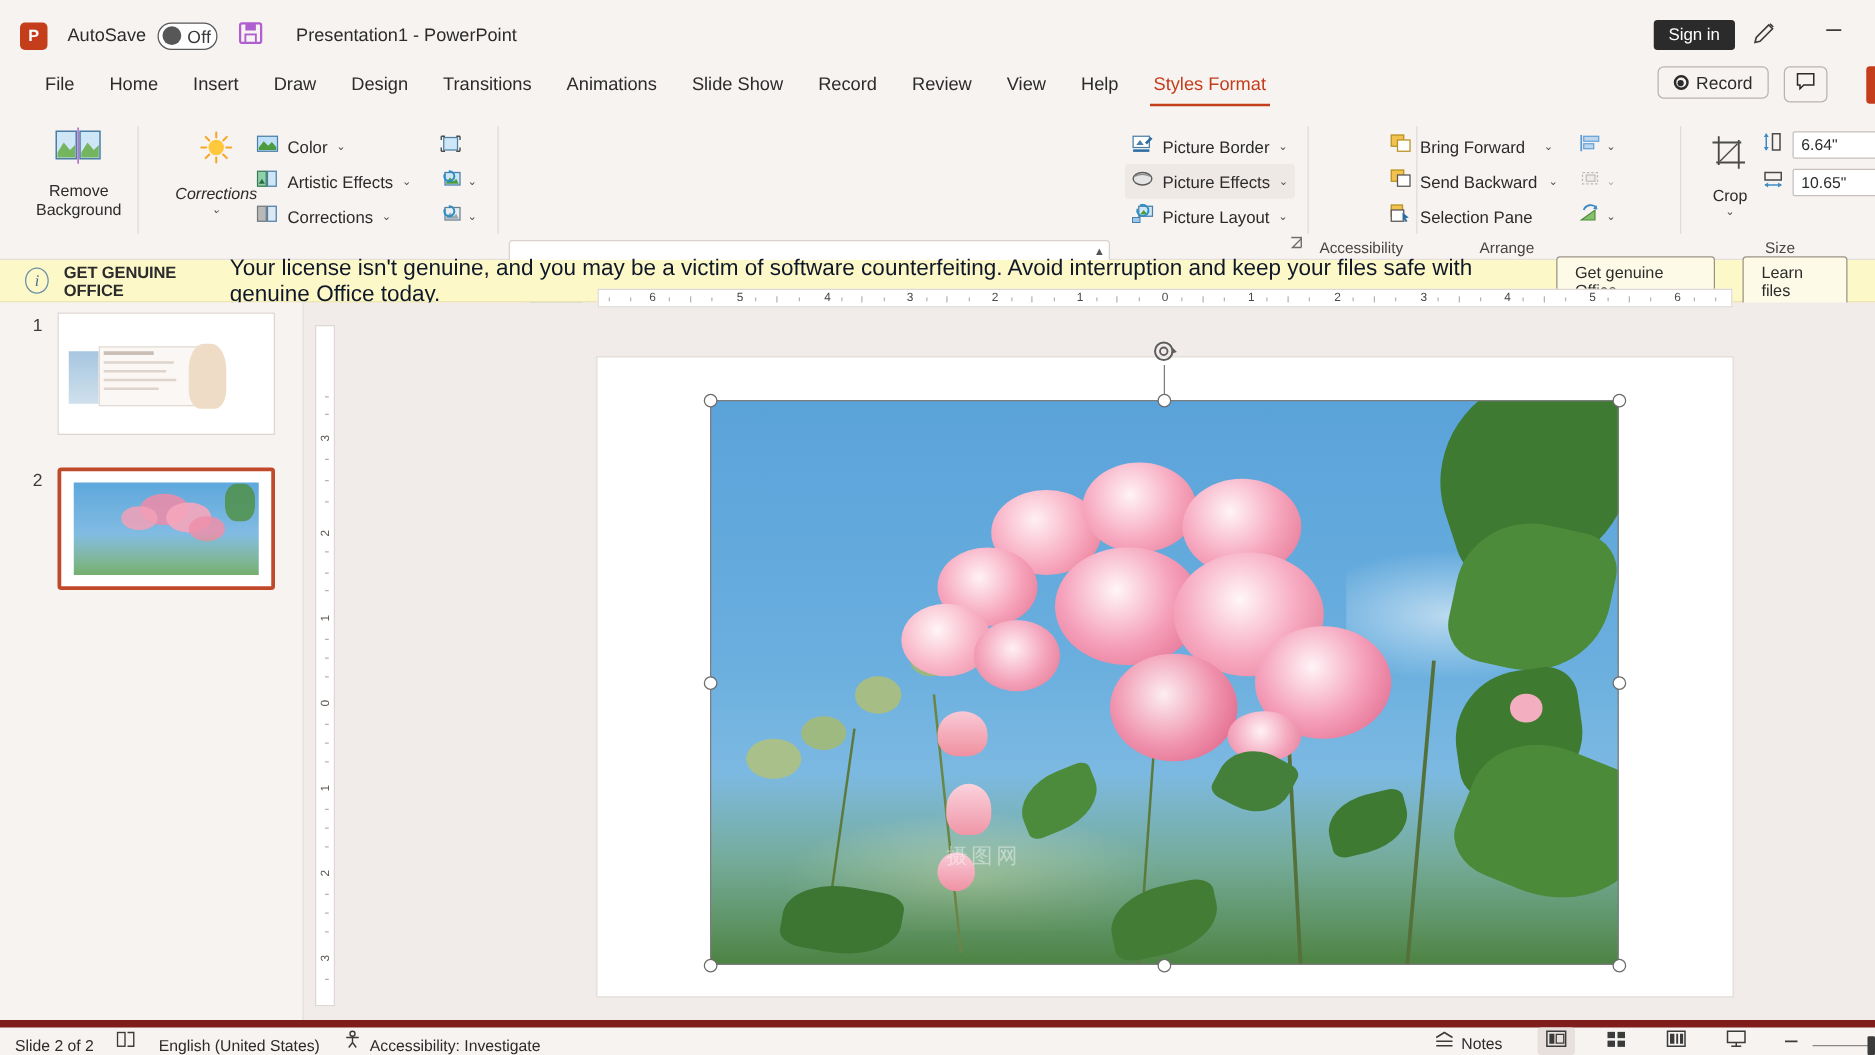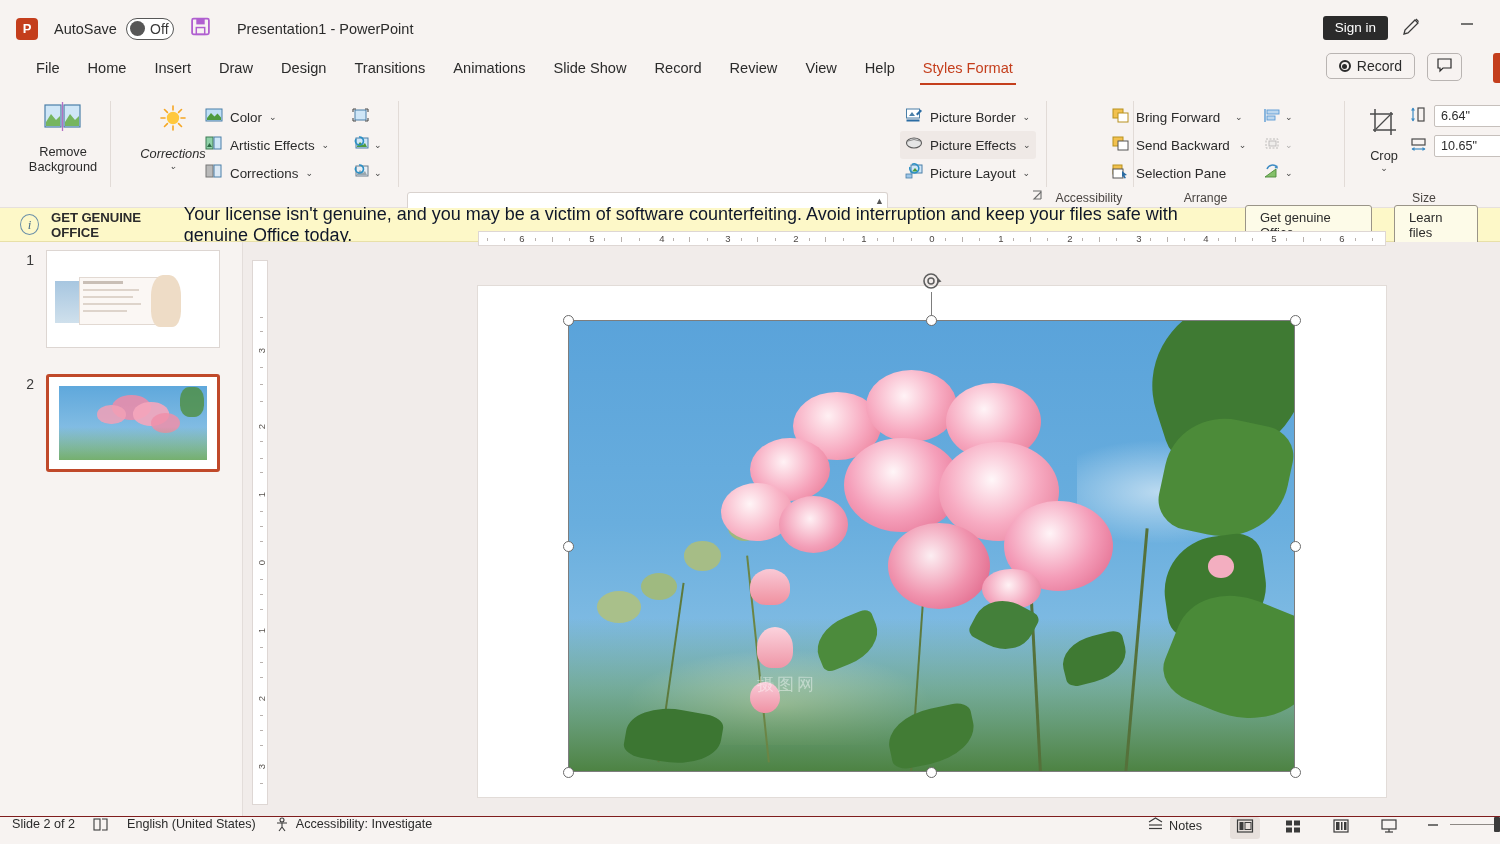--- a/index.html
+++ b/index.html
@@ -146,21 +146,21 @@
   }
   .rot-stem { position:absolute; width:1px; background:#7d7d7d; z-index:5;}
   .watermark {
     position:absolute; left:26%; top:78%; font-size:17px; color:rgba(255,255,255,.42);
     letter-spacing:3px; font-family:"DejaVu Sans", sans-serif;
   }
 
   
   .status {
     position:absolute; left:0; bottom:0; width:1500px; height:28px; background:#f7f3f1;
-    border-top:1px solid #7f1d1d; display:flex; align-items:flex-start;
+    border-top:6px solid #7f1d1d; display:flex; align-items:flex-end;
   }
   .st { font-size:12.6px; color:#2b2b2b; }
   .vwbtn { width:30px;height:22px;display:flex;align-items:center;justify-content:center;border-radius:3px;}
   .vwbtn.on { background:#e7e0dc; }
   .zoomline { width:96px; height:1.6px; background:#8d8884; }
   .zoomknob { width:6px;height:15px;background:#3b3b3b;border-radius:1px; }
 </style>
 </head>
 <body>
 

